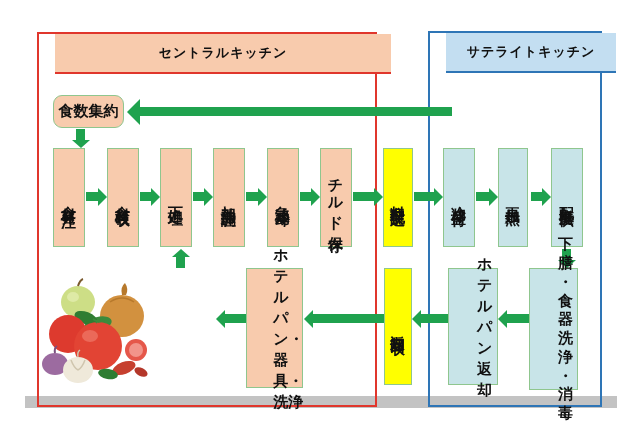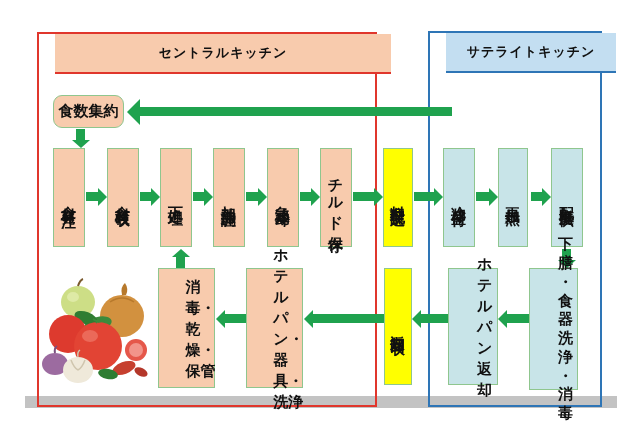--- a/index.html
+++ b/index.html
@@ -107,25 +107,20 @@
   <div class="ar ar-r" style="left:300px;top:192px;width:11px;"></div>
   <div class="ar ar-r" style="left:353px;top:192px;width:21px;"></div>
   <div class="ar ar-r" style="left:414px;top:192px;width:20px;"></div>
   <div class="ar ar-r" style="left:476px;top:192px;width:13px;"></div>
   <div class="ar ar-r" style="left:531px;top:192px;width:11px;"></div>
 
   <div class="ar ar-d" style="left:562px;top:249px;height:11px;"></div>
 
   <div class="ar ar-u" style="left:176px;top:257px;height:11px;"></div>
 
-  <div class="box peach bbox" style="left:158px;width:57px;">
-    <span>消毒・
-乾燥・
-保管</span>
-  </div>
   <div class="box peach bbox" style="left:246px;width:57px;">
     <span>ホテル
 パン・
 器具・
 洗浄</span>
   </div>
   <div class="box yellowbox vret" style="left:384px;">
     <span>返却回収</span>
   </div>
   <div class="box bluebox bbox" style="left:448px;width:50px;height:117px;">

